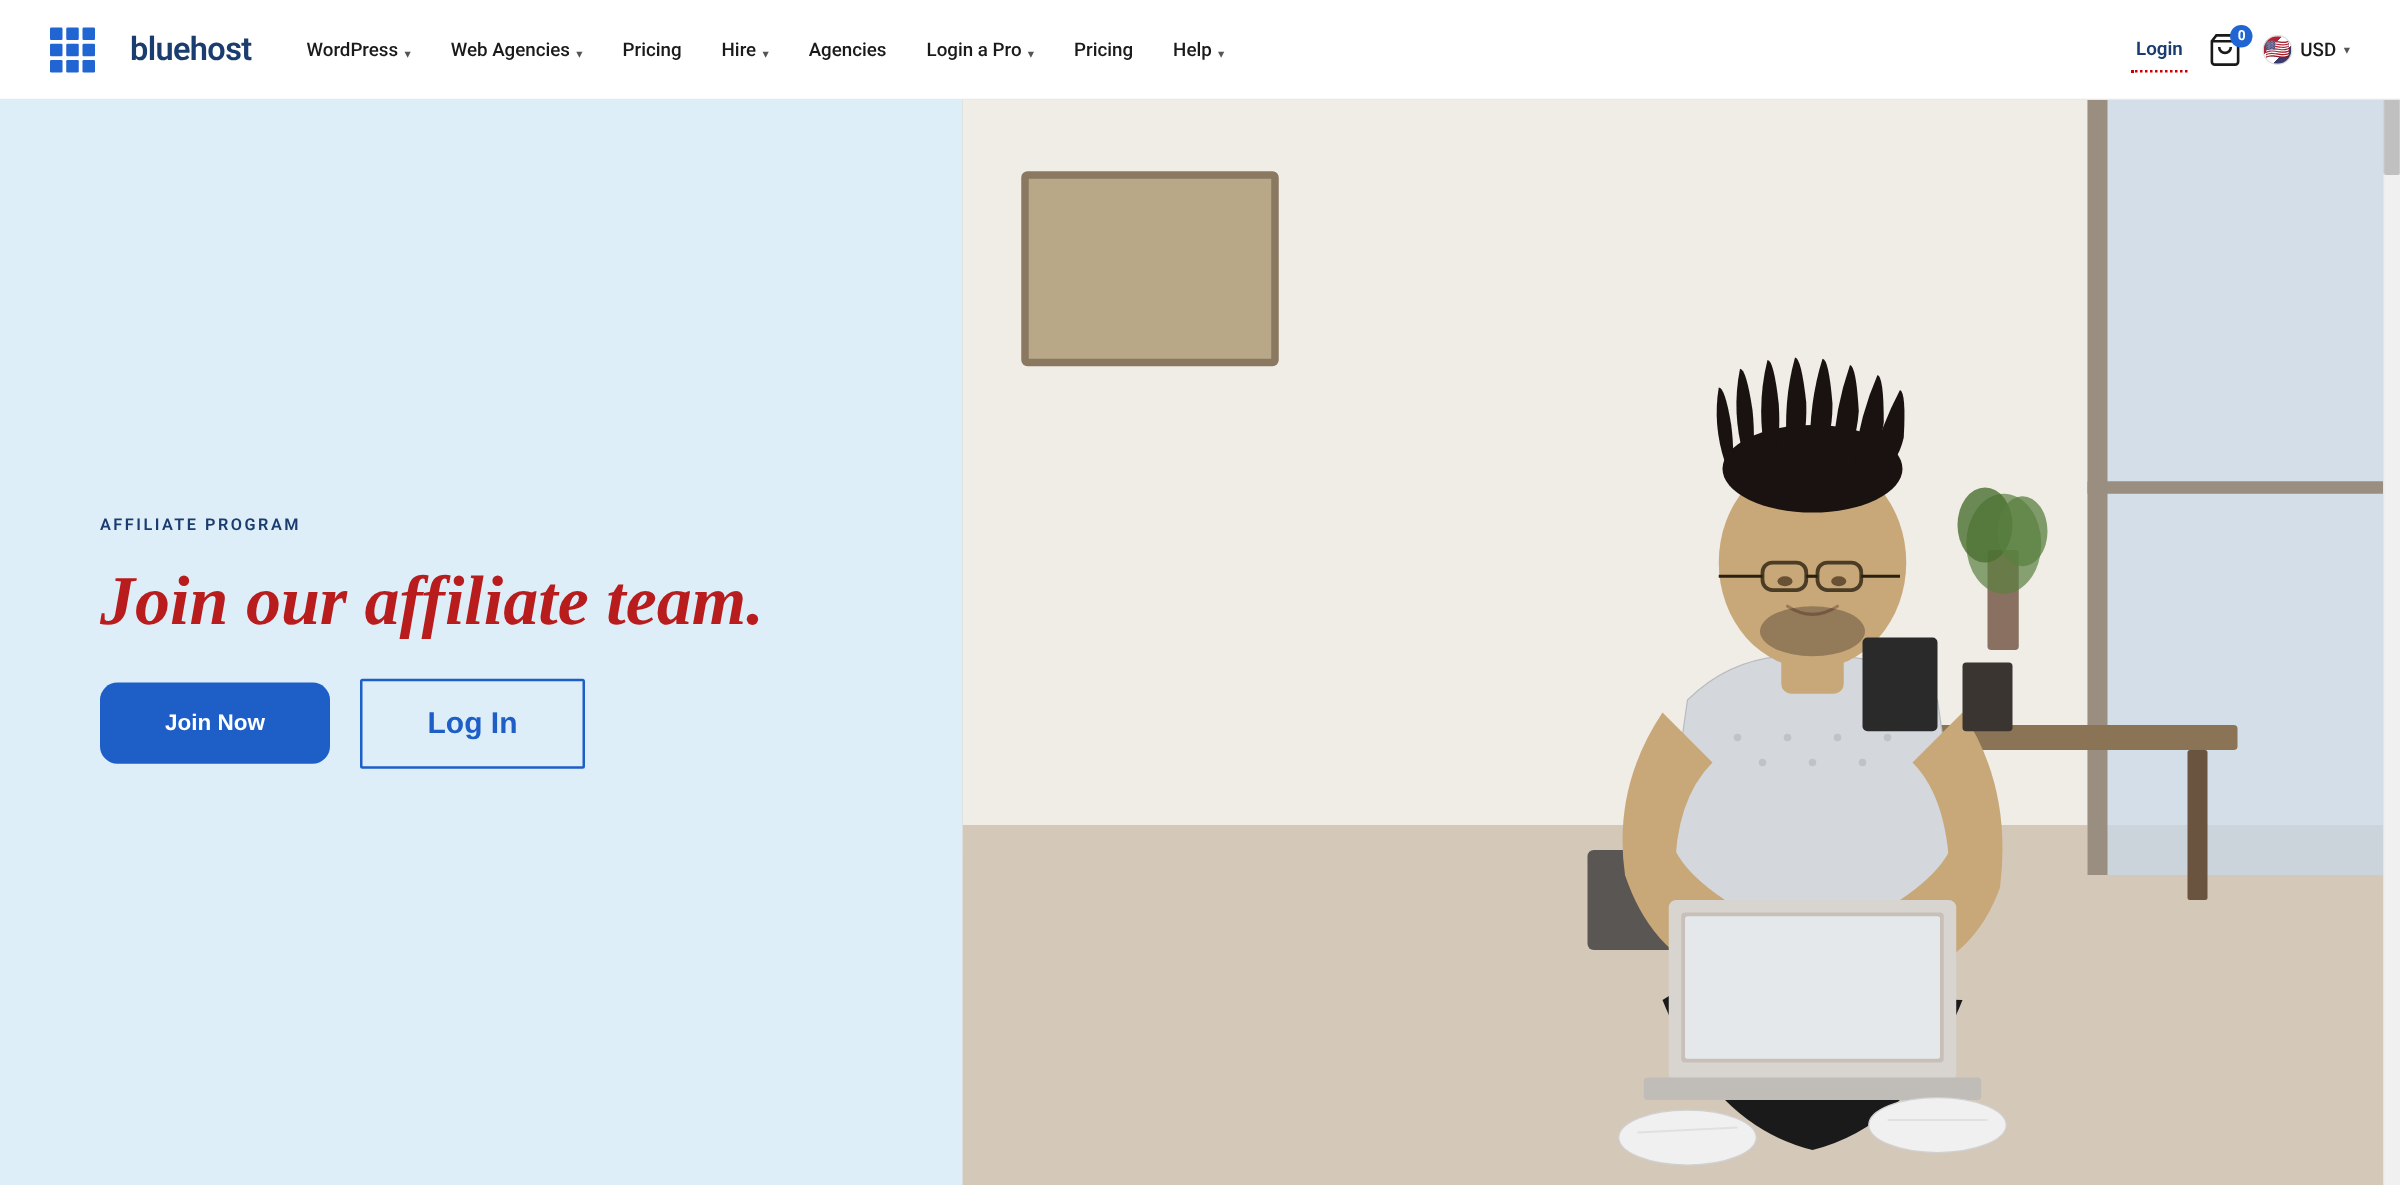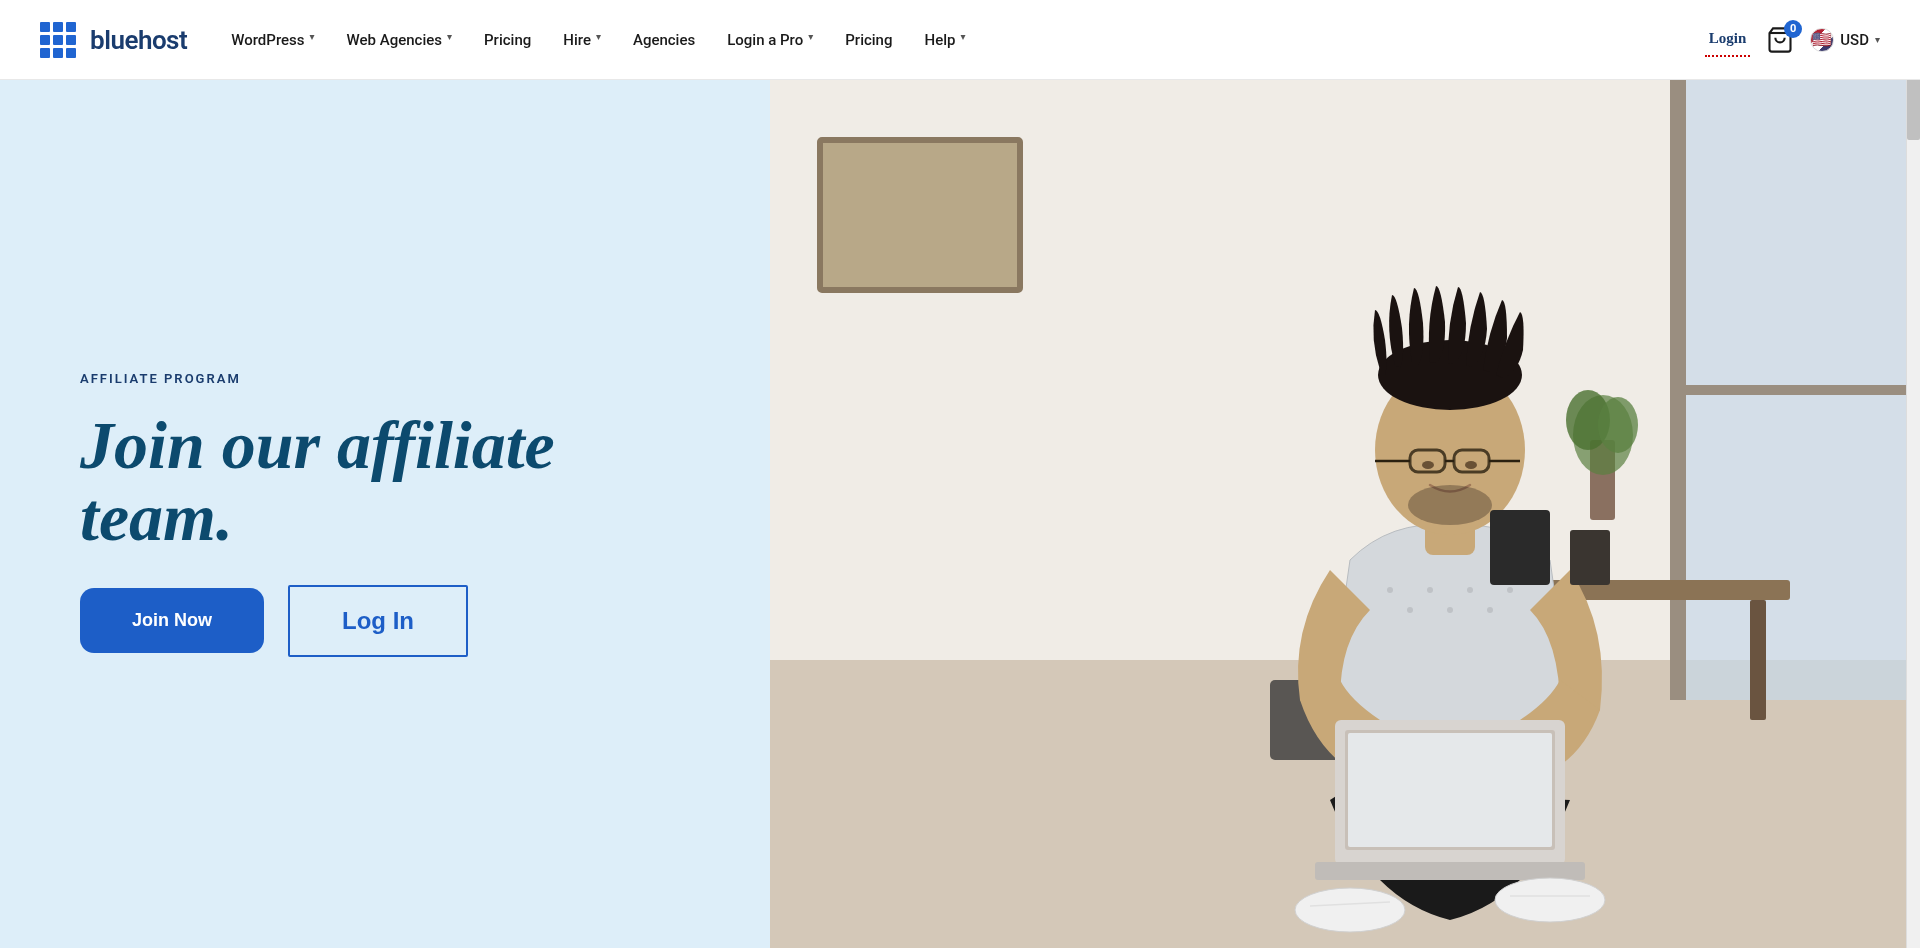--- a/index.html
+++ b/index.html
@@ -23,21 +23,21 @@
       height: 80px;
       background: #fff;
       border-bottom: 1px solid #e8e8e8;
       position: relative;
       z-index: 10;
     }
 
     .logo-area {
       display: flex;
       align-items: center;
-      gap: 14px;
+      gap: 28px;
       margin-right: 30px;
       text-decoration: none;
     }
 
     .logo-grid {
       display: grid;
       grid-template-columns: repeat(3, 10px);
       grid-template-rows: repeat(3, 10px);
       gap: 3px;
     }
@@ -57,21 +57,21 @@
 
     .nav-items {
       display: flex;
       align-items: center;
       gap: 4px;
       flex: 1;
     }
 
     .nav-item {
       display: flex;
-      align-items: flex-start;
+      align-items: flex-end;
       gap: 5px;
       padding: 10px 14px;
       cursor: pointer;
       font-size: 15px;
       color: #1a1a1a;
       font-weight: 500;
       white-space: nowrap;
       border-radius: 4px;
     }
 
@@ -87,21 +87,20 @@
     }
 
     .login-btn {
       font-size: 15px;
       font-weight: 600;
       color: #1a3c6e;
       cursor: pointer;
       padding: 8px 4px;
       border-bottom: 2px dotted #cc0000;
       text-decoration: none;
-      font-family: Liberation Serif, serif;
     }
 
     .cart-btn {
       position: relative;
       cursor: pointer;
       display: flex;
       align-items: center;
     }
 
     .cart-icon-svg {
@@ -170,23 +169,23 @@
     .hero-label {
       font-size: 13px;
       font-weight: 600;
       letter-spacing: 2px;
       color: #1a3c6e;
       text-transform: uppercase;
       margin-bottom: 24px;
     }
 
     .hero-title {
-      font-size: 68px;
+      font-size: 56px;
       font-weight: 800;
-      color: #0c4a6e;
+      color: #b91c1c;
       line-height: 1.05;
       margin-bottom: 32px;
       font-style: italic;
       font-family: Georgia, 'Times New Roman', serif;
     }
 
     .hero-description {
       font-size: 18px;
       color: #1a2e4a;
       line-height: 1.6;

